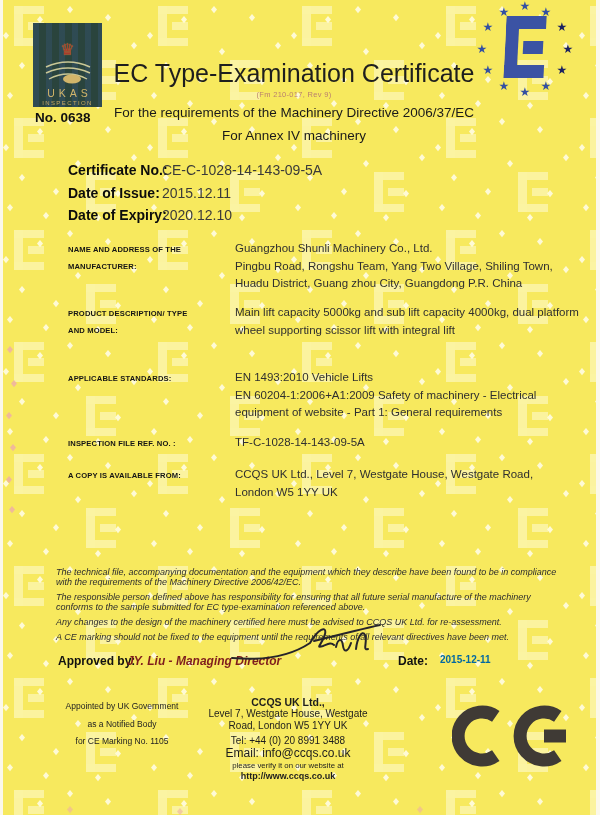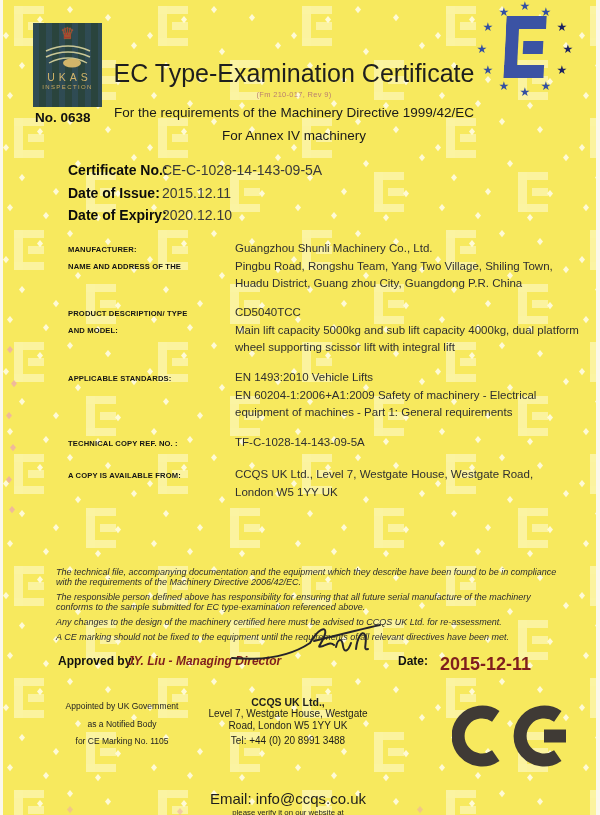--- a/index.html
+++ b/index.html
@@ -10,21 +10,21 @@
   }
   .wm{position:absolute;left:0;top:0;}
   .edge{position:absolute;top:0;height:815px;background:#fbf8ea;}
   .edge.l{left:0;width:3px;}
   .edge.r{right:0;width:4px;}
 
   
   .ukas{position:absolute;left:33px;top:23px;width:69px;height:84px;box-sizing:border-box;
     background:#2a443d;
     background-image:repeating-linear-gradient(90deg,rgba(62,96,150,.25) 0 6px,rgba(0,0,0,0) 6px 13px);
-    display:flex;flex-direction:column;align-items:center;padding-top:2px;}
+    display:flex;flex-direction:column;align-items:center;padding-top:18px;}
   .crown{font-size:16px;line-height:17px;color:#a63c2c;text-shadow:0 0 1px #cf9a45;}
   .crown::before{content:"\265B";}
   .ukas-name{color:#d2b56a;font-size:10.5px;letter-spacing:4px;padding-left:4px;margin-top:1px;}
   .ukas-sub{color:#c9a95f;font-size:6px;letter-spacing:1.4px;margin-top:1px;}
   .notified-no{position:absolute;left:35px;top:110px;font-size:13.5px;font-weight:bold;color:#101010;}
 
   
   .title{position:absolute;left:0;top:59px;width:588px;text-align:center;font-size:25px;color:#1e1e1e;}
   .form-ref{position:absolute;left:0;top:90px;width:588px;text-align:center;font-size:7.5px;color:#b97f6e;letter-spacing:.3px;}
   .subtitle{position:absolute;left:0;width:588px;text-align:center;font-size:13.5px;color:#1a1a1a;}
@@ -48,30 +48,30 @@
 
   
   .legal{position:absolute;left:44px;top:567px;width:516px;}
   .legal p{margin:0 0 5px 12px;font-size:9px;font-style:italic;line-height:10px;color:#2d2d2d;}
 
   
   .ap-label{position:absolute;left:58px;top:654px;font-size:12px;font-weight:bold;color:#111;white-space:nowrap;}
   .approver{position:absolute;left:127px;top:654px;font-size:12px;font-weight:bold;font-style:italic;color:#7f1d1d;white-space:nowrap;}
   .sig{position:absolute;left:230px;top:617px;}
   .date-label{position:absolute;left:398px;top:654px;font-size:12px;font-weight:bold;color:#111;}
-  .date-value{position:absolute;left:440px;top:654px;font-size:18px;font-weight:bold;color:#7f1d1d;}
+  .date-value{position:absolute;left:440px;top:654px;font-size:10px;font-weight:bold;color:#0369a1;}
 
   
   .nb{position:absolute;left:42px;top:701px;width:160px;text-align:center;font-size:8.5px;color:#222;}
   .nb div{margin-bottom:7.5px;}
   .issuer{position:absolute;left:175px;top:696px;width:226px;text-align:center;color:#1d1d1d;}
   .issuer .name{font-weight:bold;font-size:10.5px;}
   .issuer .addr{font-size:10px;line-height:12px;}
   .issuer .tel{font-size:10px;margin-top:3px;}
-  .issuer .email{font-size:15px;margin-top:44px;}
+  .issuer .email{font-size:12px;}
   .issuer .note{font-size:7.8px;line-height:9.3px;margin-top:1px;}
   .issuer .site{font-size:9px;font-weight:bold;margin-top:1px;}
   .ce{position:absolute;left:452px;top:702px;}
 </style>
 </head>
 <body>
 
 <div class="page">
 
   <svg class="wm" width="600" height="815" aria-hidden="true">
@@ -131,21 +131,21 @@
       <path d="M7,21 Q26,11 45,21" stroke="#c9c796" fill="none" stroke-width="1.4"></path>
       <ellipse cx="30" cy="21" rx="9" ry="4.5" fill="#d2b56a"></ellipse>
     </svg>
     <div class="ukas-name">UKAS</div>
     <div class="ukas-sub">INSPECTION</div>
   </div>
   <div class="notified-no">No. 0638</div>
 
   <div class="title">EC Type-Examination Certificate</div>
   <div class="form-ref">(Fm 210-017, Rev 9)</div>
-  <div class="subtitle sub1">For the requirements of the Machinery Directive 1999/42/EC</div>
+  <div class="subtitle sub1">For the requirements of the Machinery Directive 2006/37/EC</div>
   <div class="subtitle sub2">For Annex IV machinery</div>
 
   <div class="eu-logo">
     <span class="star" style="left:49px;top:-2px;"></span>
     <span class="star" style="left:70px;top:4px;"></span>
     <span class="star dark" style="left:86px;top:19px;"></span>
     <span class="star dark" style="left:92px;top:41px;"></span>
     <span class="star dark" style="left:86px;top:62px;"></span>
     <span class="star" style="left:70px;top:78px;"></span>
     <span class="star" style="left:49px;top:84px;"></span>
@@ -171,50 +171,49 @@
   <div class="cert-row" style="top:185px;">
     <span class="lbl">Date of Issue:</span>
     <span class="val">2015.12.11</span>
   </div>
   <div class="cert-row" style="top:207px;">
     <span class="lbl">Date of Expiry:</span>
     <span class="val">2020.12.10</span>
   </div>
 
   <div class="d-label" style="top:242px;">
+    <div>NAME AND ADDRESS OF THE</div>
     <div>MANUFACTURER:</div>
-    <div>NAME AND ADDRESS OF THE</div>
   </div>
   <div class="d-value" style="top:240px;">
     <div>Guangzhou Shunli Machinery Co., Ltd.</div>
     <div>Pingbu Road, Rongshu Team, Yang Two Village, Shiling Town,</div>
     <div>Huadu District, Guang zhou City, Guangdong P.R. China</div>
   </div>
 
   <div class="d-label" style="top:306px;">
     <div>PRODUCT DESCRIPTION/ TYPE</div>
     <div>AND MODEL:</div>
   </div>
   <div class="d-value" style="top:304px;">
-    <div>CD5040TCC</div>
     <div>Main lift capacity 5000kg and sub lift capacity 4000kg, dual platform</div>
     <div>wheel supporting scissor lift with integral lift</div>
   </div>
 
   <div class="d-label" style="top:371px;">
     <div>APPLICABLE STANDARDS:</div>
   </div>
   <div class="d-value" style="top:369px;">
     <div>EN 1493:2010 Vehicle Lifts</div>
     <div>EN 60204-1:2006+A1:2009 Safety of machinery - Electrical</div>
-    <div>equipment of machines - Part 1: General requirements</div>
+    <div>equipment of website - Part 1: General requirements</div>
   </div>
 
   <div class="d-label" style="top:436px;">
-    <div>TECHNICAL COPY REF. NO. :</div>
+    <div>INSPECTION FILE REF. NO. :</div>
   </div>
   <div class="d-value" style="top:434px;">
     <div>TF-C-1028-14-143-09-5A</div>
   </div>
 
   <div class="d-label" style="top:468px;">
     <div>A COPY IS AVAILABLE FROM:</div>
   </div>
   <div class="d-value" style="top:466px;">
     <div>CCQS UK Ltd., Level 7, Westgate House, Westgate Road,</div>

